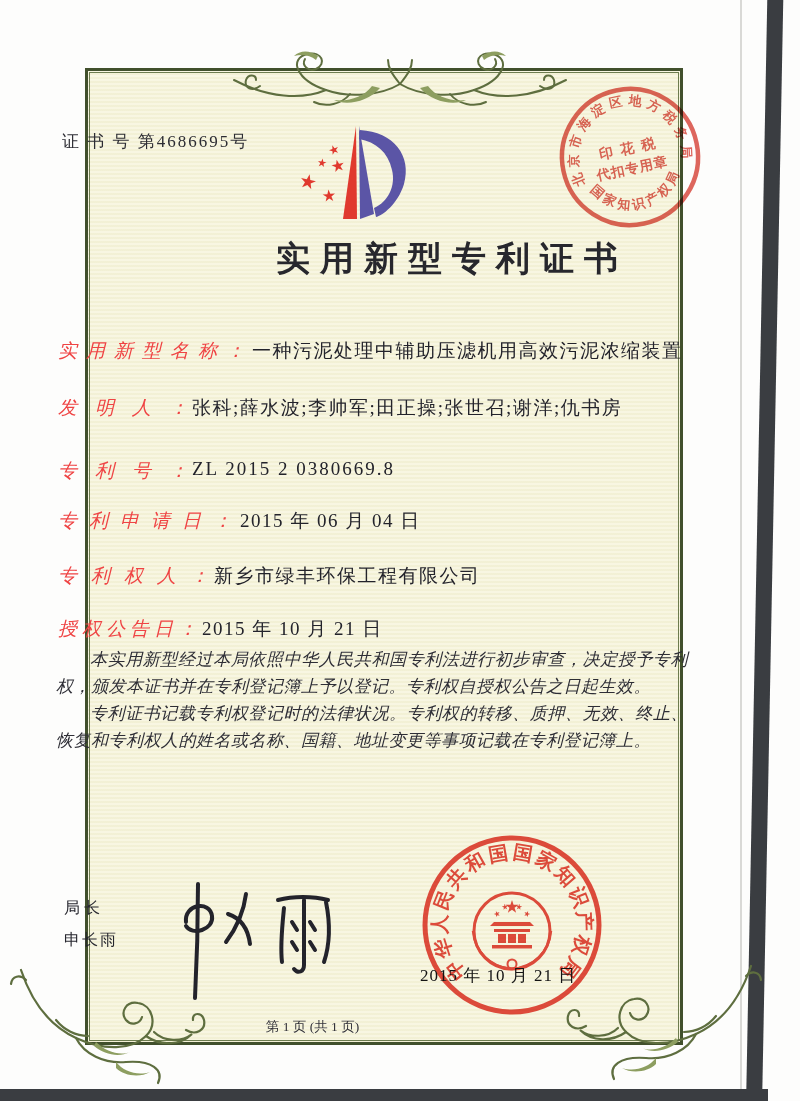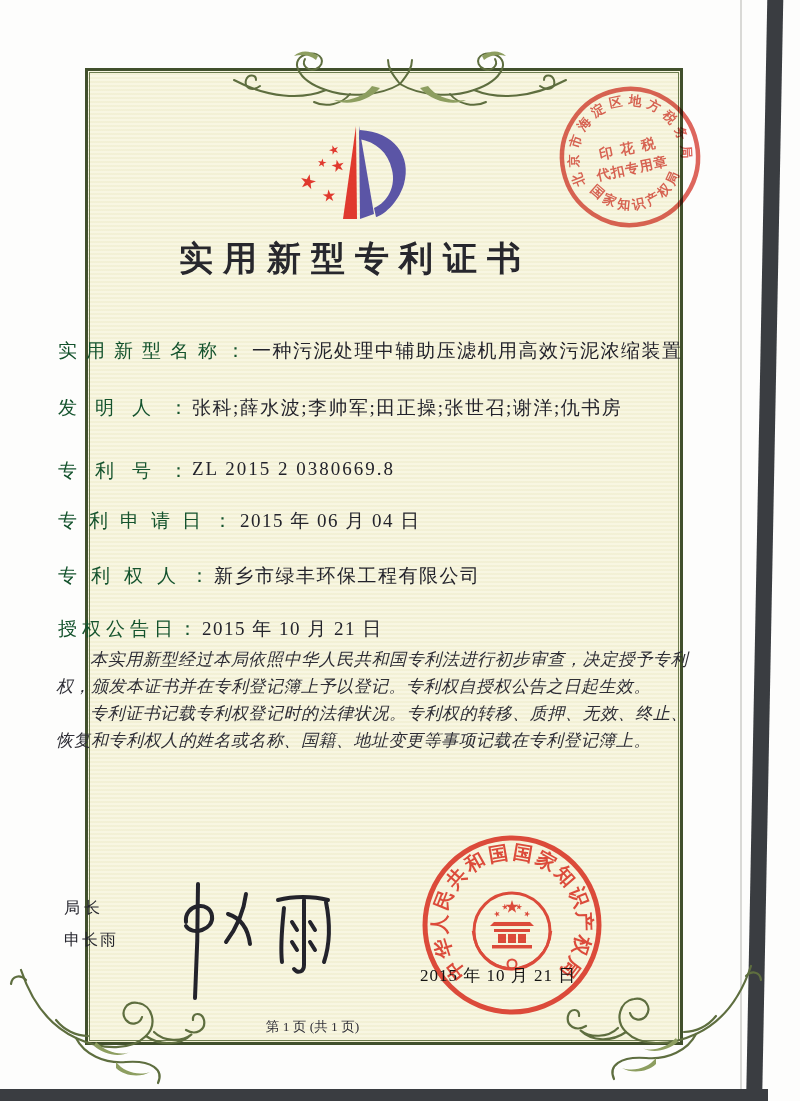--- a/index.html
+++ b/index.html
@@ -14,22 +14,22 @@
   .edge-thin{position:absolute;left:740px;top:0;width:2px;height:1101px;background:#d9d9d6;}
   
   .cert-area{
     position:absolute;left:85px;top:68px;width:598px;height:977px;box-sizing:border-box;
     background:repeating-linear-gradient(180deg,#f8f6e2 0px,#f8f6e2 2px,#edebc9 3px,#f8f6e2 4px);
     border:3px solid #41502c;
   }
   .cert-area::after{content:"";position:absolute;inset:1px;border:1px solid #6d7c4f;pointer-events:none;}
   .abs{position:absolute;}
   .cert-no{left:62px;top:130px;font-size:17px;letter-spacing:2px;color:#2c2c33;}
-  .title{left:60px;top:236px;width:580px;text-align:center;font-size:34px;font-weight:600;letter-spacing:10px;text-indent:10px;color:#27272d;}
-  .lab{position:absolute;left:58px;font-size:19px;color:#14532d;white-space:nowrap;}
+  .title{left:48px;top:236px;width:580px;text-align:right;font-size:34px;font-weight:600;letter-spacing:10px;text-indent:10px;color:#27272d;}
+  .lab{position:absolute;left:58px;font-size:19px;color:#ef4444;white-space:nowrap;font-style:italic;}
   .val{position:absolute;font-size:19px;color:#23232b;letter-spacing:1.5px;white-space:nowrap;}
   .paras{left:56px;top:646px;width:632px;font-size:17px;line-height:27px;text-align:justify;color:#2e2e36;font-style:italic;}
   .paras p{margin:0;text-indent:2em;letter-spacing:0.5px;}
   .sig-post{left:64px;top:898px;font-size:16px;letter-spacing:4px;}
   .sig-name{left:64px;top:930px;font-size:16px;letter-spacing:2px;}
   .seal-date{left:408px;top:964px;width:180px;text-align:center;font-size:17px;letter-spacing:1px;color:#141414;z-index:6;}
   .footer{left:200px;top:1018px;width:225px;text-align:center;font-size:13.5px;color:#33333a;}
   svg{position:absolute;overflow:visible;}
   .stamp-svg{left:558px;top:85px;width:144px;height:144px;opacity:.82;mix-blend-mode:multiply;z-index:5;}
   .seal-svg{left:420px;top:833px;width:184px;height:184px;opacity:.9;mix-blend-mode:multiply;z-index:4;}
@@ -83,20 +83,21 @@
     <use href="#flhalf" transform="translate(340,0) scale(-1,1)"></use>
   </svg>
 
   <svg class="corner-bl" viewBox="0 0 210 140">
     <use href="#cornerOrn" transform="translate(210,0) scale(-1,1)"></use>
   </svg>
   <svg class="corner-br" viewBox="0 0 210 140">
     <use href="#cornerOrn" transform="translate(210,0) scale(-1,1)"></use>
   </svg>
 
+  <div class="abs cert-no">证 书 号 第4686695号</div>
 
   <svg class="logo-svg" viewBox="0 0 124 104">
     <g fill="#e0392e">
       <use href="#st5" transform="translate(38,28) scale(5) rotate(-20)"></use>
       <use href="#st5" transform="translate(26,41) scale(4.5) rotate(10)"></use>
       <use href="#st5" transform="translate(42,44) scale(6.5) rotate(-12)"></use>
       <use href="#st5" transform="translate(12,60) scale(8) rotate(12)"></use>
       <use href="#st5" transform="translate(33,74) scale(6.5) rotate(-5)"></use>
       <path d="M60,4 L47,97 L61,97 Z"></path>
     </g>

